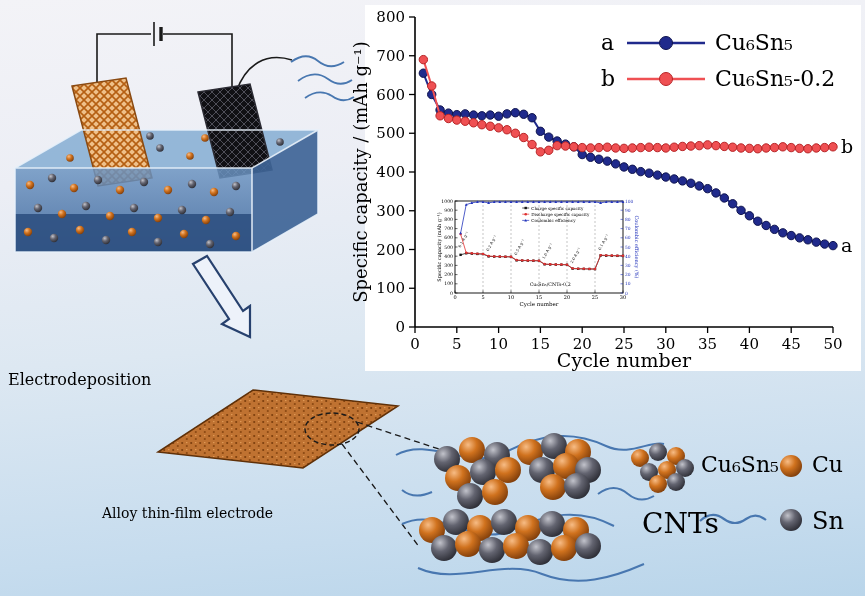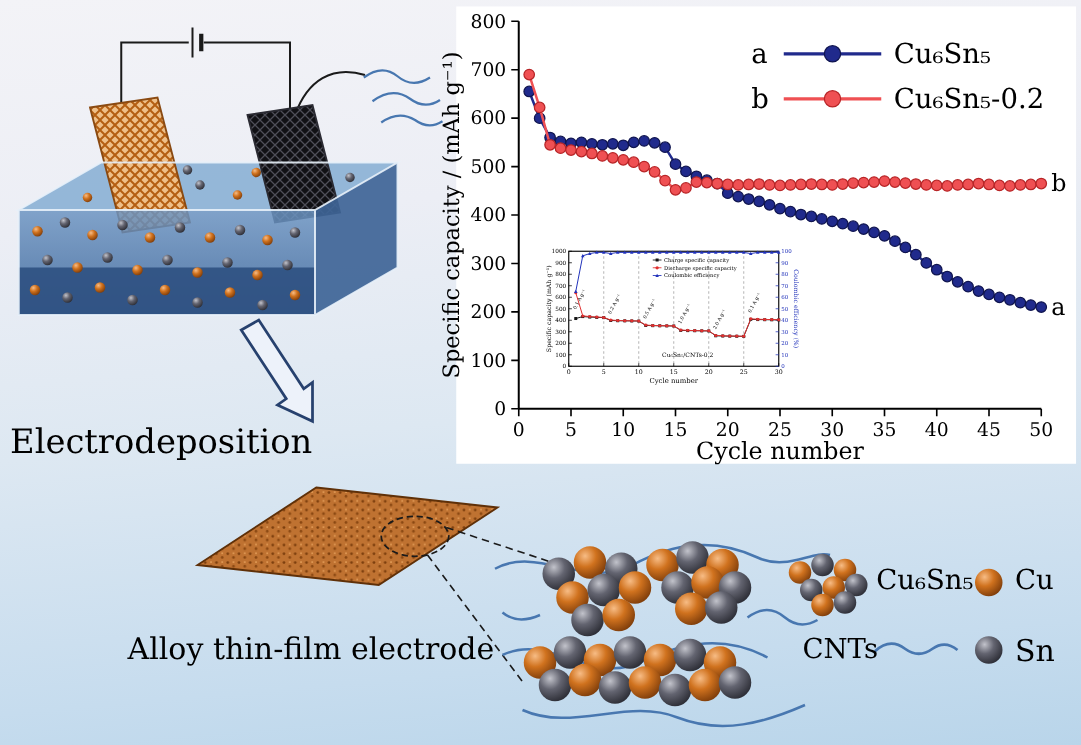--- a/index.html
+++ b/index.html
@@ -2,25 +2,25 @@
 <html><head>
 <meta charset="utf-8">
 <style>
   *{box-sizing:border-box;margin:0;padding:0}
   body{font-family:"DejaVu Serif",serif;background:#dfe7f1}
   #canvas{position:relative;width:865px;height:596px;overflow:hidden;
     background:linear-gradient(175deg,#f3f3f7 0%,#eceef5 28%,#dde8f2 55%,#c6dcee 85%,#b9d5ea 100%)}
   #art-svg{position:absolute;left:0;top:0;width:865px;height:596px}
   #chart-svg{position:absolute;left:349px;top:5px;width:512px;height:368px}
   .cap{position:absolute;color:#000;white-space:nowrap}
-  #lab-electro{left:8px;top:338px;font-size:27px}
-  #lab-film{left:102px;top:505px;font-size:24px}
+  #lab-electro{left:8px;top:370px;font-size:16px}
+  #lab-film{left:102px;top:505px;font-size:14px}
   #lab-cu6sn5{left:701px;top:452px;font-size:22px}
   #lab-cu{left:812px;top:452px;font-size:22px}
-  #lab-cnts{left:642px;top:507px;font-size:22px}
+  #lab-cnts{left:642px;top:507px;font-size:28px}
   #lab-sn{left:812px;top:507px;font-size:24px}
 </style>
 </head>
 <body>
 
 <div id="canvas">
 
   <svg id="art-svg" viewBox="0 0 865 596">
     <defs>
       <radialGradient id="gO" cx="35%" cy="30%" r="75%">

